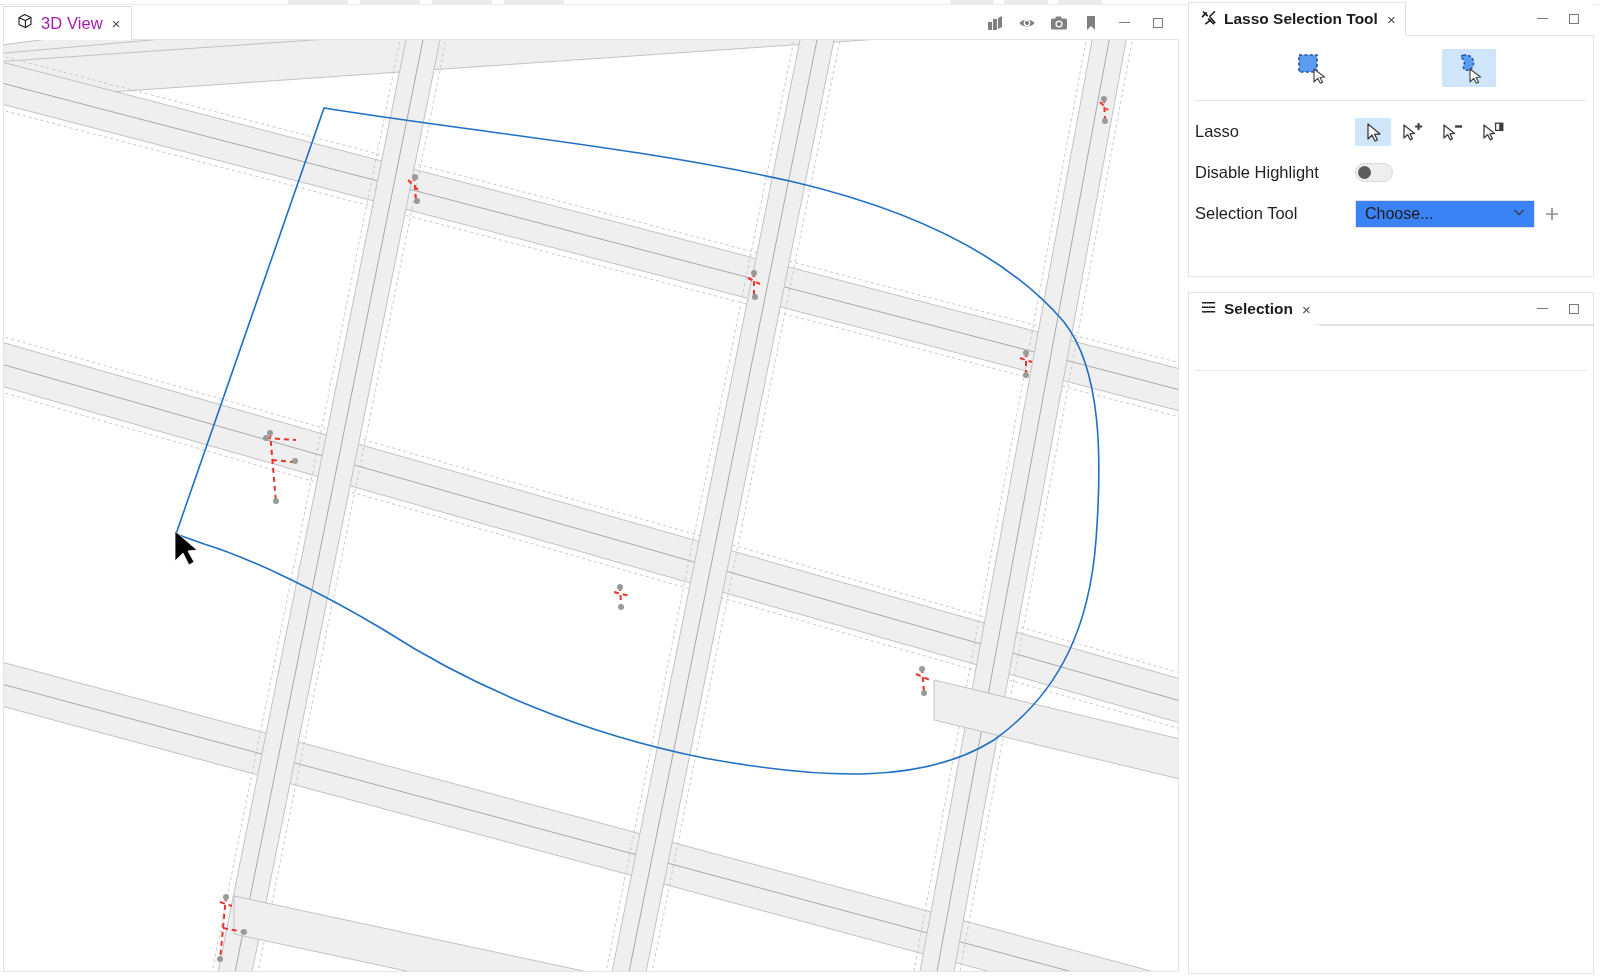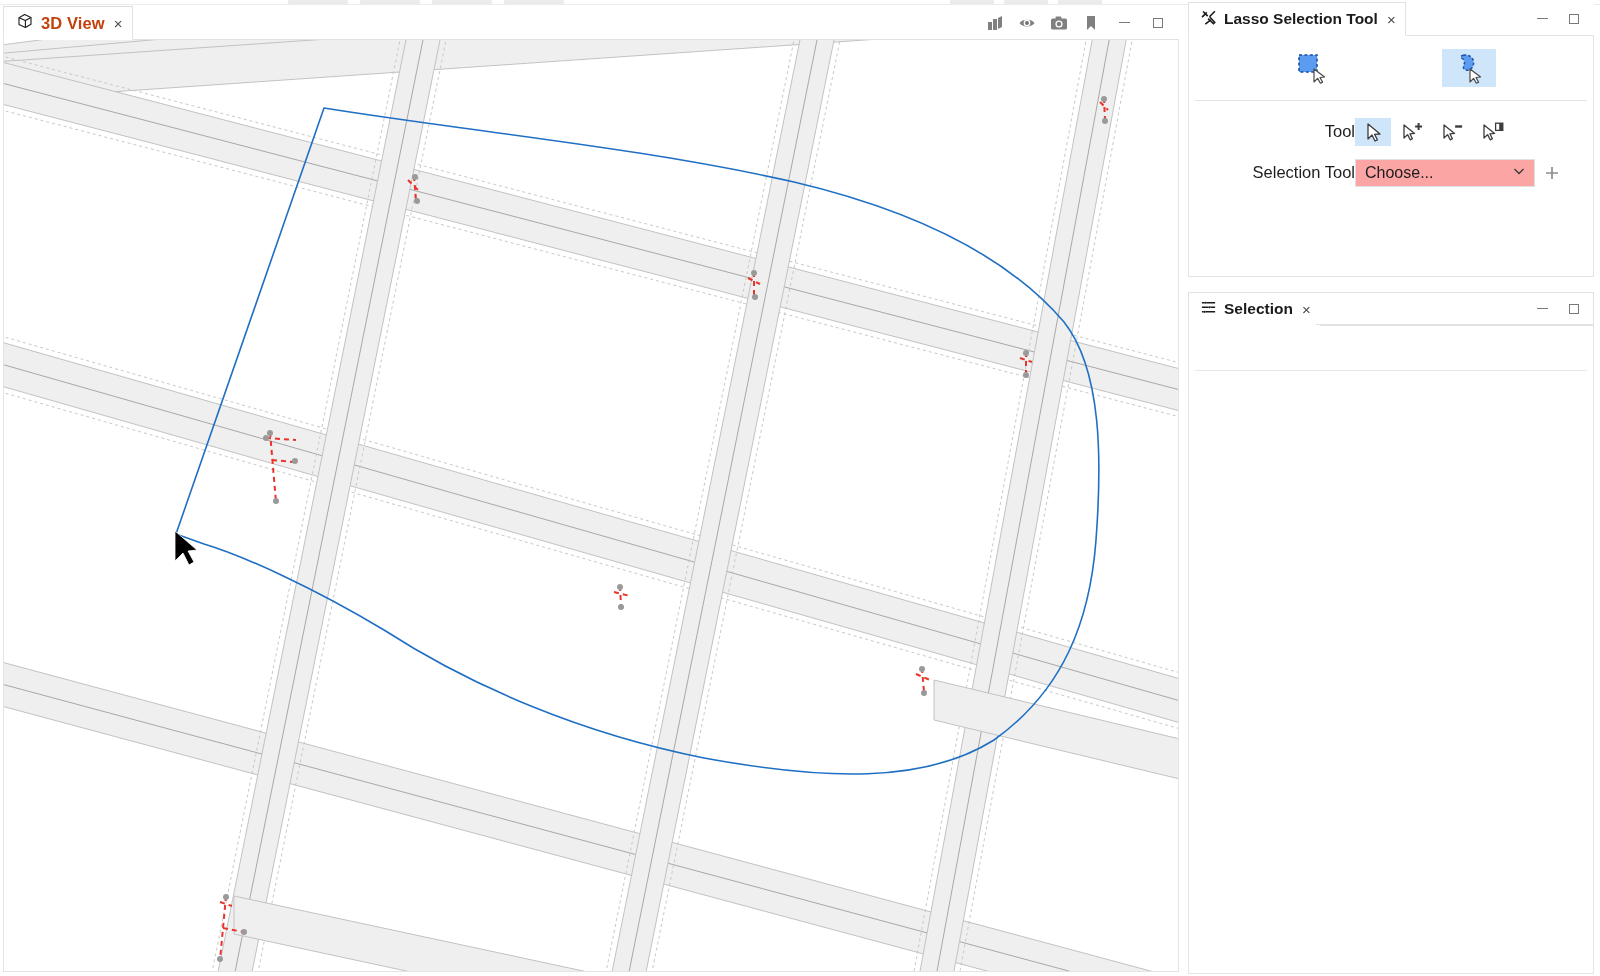--- a/index.html
+++ b/index.html
@@ -32,21 +32,21 @@
   }
   .view-tab {
     position: absolute; left: 0; top: 0; height: 34px;
     display: flex; align-items: center; gap: 7px;
     padding: 0 10px 0 12px;
     background: #ffffff;
     border: 1px solid #e2e2e2; border-bottom: 1px solid #ffffff;
     border-top-color: #dcdcdc;
   }
   .view-tab .tab-title {
-    font-size: 16.5px; font-weight: bold; color: #c2410c; letter-spacing: .1px;
+    font-size: 16.5px; font-weight: normal; color: #a21caf; letter-spacing: .1px;
   }
   .tab-close {
     font-size: 15px; color: #4a4a4a; line-height: 1; cursor: pointer;
     margin-left: 2px; font-weight: 300;
   }
 
   .view-tools {
     position: absolute; right: 10px; top: 0; height: 33px;
     display: flex; align-items: center; gap: 12px;
   }
@@ -60,21 +60,21 @@
 
   .viewport {
     position: absolute; left: 0; top: 34px; width: 1176px; height: 932px;
     background: #ffffff; border: 1px solid #e4e4e4; border-top: none;
     overflow: hidden;
   }
   .viewport svg { display: block; }
 
   
   .rightcol {
-    position: absolute; left: 1188px; top: 2px; width: 406px; height: 972px; text-align: right;
+    position: absolute; left: 1188px; top: 2px; width: 406px; height: 972px;
   }
 
   .panel { position: relative; background: #ffffff; }
   .panel-tabbar {
     position: relative; height: 34px; width: 100%;
     border-bottom: 1px solid #e2e2e2; background: #ffffff;
   }
   .panel-tab {
     position: absolute; left: 0; top: 0; height: 34px;
     display: flex; align-items: center; gap: 7px; padding: 0 9px 0 11px;
@@ -116,21 +116,21 @@
   .toggle {
     width: 38px; height: 19px; border-radius: 10px; background: #eeeeee;
     border: 1px solid #d8d8d8; position: relative; cursor: pointer;
   }
   .toggle .knob {
     position: absolute; left: 2px; top: 2px; width: 13px; height: 13px;
     border-radius: 50%; background: #5c5c5c;
   }
 
   .select {
-    width: 180px; height: 28px; background: #fca5a5; border: 1px solid #e1e1e1;
+    width: 180px; height: 28px; background: #3b82f6; border: 1px solid #e1e1e1;
     display: flex; align-items: center; justify-content: space-between;
     padding: 0 8px 0 9px; cursor: pointer;
   }
   .select .seltext { font-size: 16px; color: #1c1c1c; }
   .add-btn {
     width: 26px; height: 26px; margin-left: 4px;
     display: flex; align-items: center; justify-content: center; cursor: pointer;
   }
 
   
@@ -374,21 +374,21 @@
               <path d="M19 17 L19 30 L22.6 26.4 L25.4 31.2 L27.6 30.1 L25 25.5 L29.6 25 Z" fill="#ffffff" stroke="#4a4a4a" stroke-width="1.2" stroke-linejoin="round"></path>
             </svg>
           </div>
         </div>
 
         <div class="sep"></div>
 
         <div style="padding:10px 0 0 0;">
 
           <div class="prop-row">
-            <span class="prop-label">Tool</span>
+            <span class="prop-label">Lasso</span>
             <div class="mode-icons">
               <div class="mode-btn active">
                 <svg width="22" height="22" viewBox="0 0 22 22">
                   <path d="M6 3 L6 18 L10 14 L13 20 L15.4 18.8 L12.6 13.4 L18 13 Z" fill="#ffffff" stroke="#3c3c3c" stroke-width="1.3" stroke-linejoin="round"></path>
                 </svg>
               </div>
               <div class="mode-btn">
                 <svg width="26" height="22" viewBox="0 0 26 22">
                   <path d="M4 4 L4 17 L7.6 13.6 L10.2 18.8 L12.4 17.7 L9.9 12.8 L14.6 12.4 Z" fill="#ffffff" stroke="#3c3c3c" stroke-width="1.3" stroke-linejoin="round"></path>
                   <path d="M18.6 2 L18.6 9 M15.1 5.5 L22.1 5.5" stroke="#3c3c3c" stroke-width="2"></path>
@@ -403,20 +403,26 @@
               <div class="mode-btn">
                 <svg width="26" height="22" viewBox="0 0 26 22">
                   <path d="M4 4 L4 17 L7.6 13.6 L10.2 18.8 L12.4 17.7 L9.9 12.8 L14.6 12.4 Z" fill="#ffffff" stroke="#3c3c3c" stroke-width="1.3" stroke-linejoin="round"></path>
                   <rect x="15.6" y="2.2" width="7.2" height="7.2" fill="#ffffff" stroke="#3c3c3c" stroke-width="1.3"></rect>
                   <rect x="19.2" y="2.2" width="3.6" height="7.2" fill="#3c3c3c"></rect>
                 </svg>
               </div>
             </div>
           </div>
 
+          <div class="prop-row">
+            <span class="prop-label">Disable Highlight</span>
+            <div class="toggle">
+              <span class="knob"></span>
+            </div>
+          </div>
 
           <div class="prop-row">
             <span class="prop-label">Selection Tool</span>
             <div class="select">
               <span class="seltext">Choose...</span>
               <span>
                 <svg width="14" height="14" viewBox="0 0 14 14">
                   <path d="M2.5 5 L7 9.4 L11.5 5" fill="none" stroke="#3c3c3c" stroke-width="1.4"></path>
                 </svg>
               </span>

